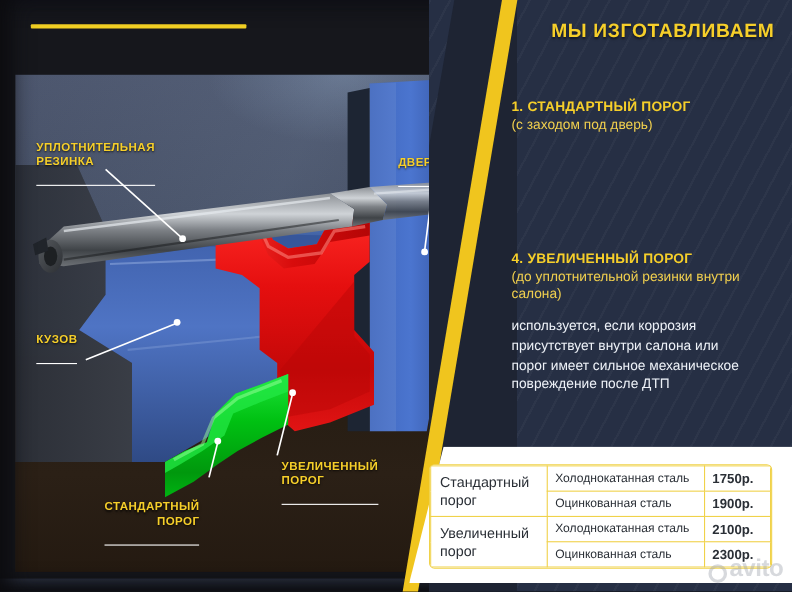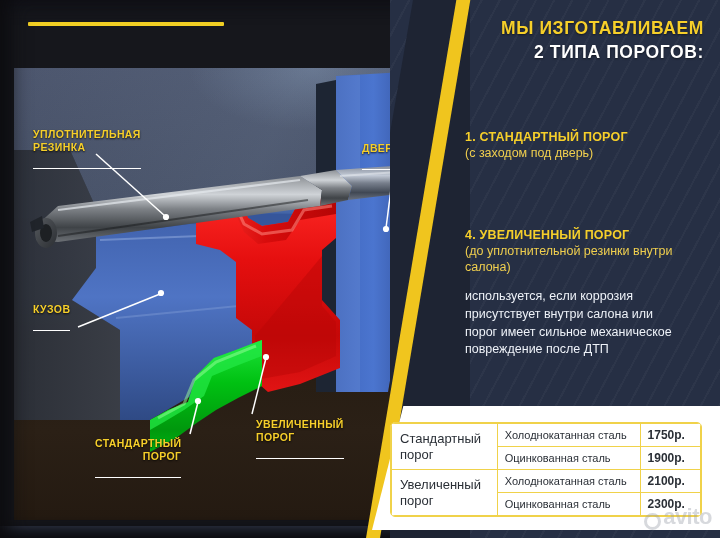--- a/index.html
+++ b/index.html
@@ -61,21 +61,21 @@
   .draw{ position:absolute; left:0; top:0; width:470px; height:538px; }
 
   
   .callout{
     position:absolute; color:#f6cf2a; font-size:10.5px; font-weight:bold;
     letter-spacing:.4px; line-height:1.25; text-shadow:0 1px 2px rgba(0,0,0,.8);
   }
   .callout.c-seal{ left:33px; top:128px; }
   .callout.c-door{ left:362px; top:142px; }
   .callout.c-body{ left:33px; top:303px; }
-  .callout.c-std { left:95px; top:437px; text-align:right; }
+  .callout.c-std { left:95px; top:455px; text-align:right; }
   .callout.c-inc { left:256px; top:418px; }
   .callout u{ text-decoration:none; display:block; border-bottom:1.4px solid #ffffff; padding-bottom:14px; }
 
   
   .divider{
     position:absolute; left:330px; top:-10px; width:200px; height:560px;
     pointer-events:none;
   }
 
   
@@ -101,21 +101,21 @@
   .head-l1{
     color:#f6cf2a; font-size:17.5px; font-weight:bold; letter-spacing:.6px;
     text-shadow:0 1px 2px rgba(0,0,0,.5);
   }
   .head-l2{
     color:#ffffff; font-size:17.5px; font-weight:bold; letter-spacing:.6px;
     margin-top:3px; text-shadow:0 1px 2px rgba(0,0,0,.5);
   }
 
   .blk{ position:absolute; left:122px; width:215px; }
-  .blk1{ top:90px;margin-top:40px; }
+  .blk1{ top:90px; }
   .blk2{ top:228px; }
   .blk-title{ color:#f6cf2a; font-size:12.5px; font-weight:bold; letter-spacing:.2px; }
   .blk-sub{ color:#f0cf4e; font-size:12.5px; line-height:1.28; margin-top:1px; }
   .blk-body{ color:#eef2f8; font-size:12.5px; line-height:1.42; margin-top:13px; }
 
   
   .table-wrap{
     position:absolute; left:390px; top:420px; width:314px;
     background:#ffffff; border:1.6px solid #f0d24a; border-radius:5px;
     overflow:hidden;
@@ -296,21 +296,20 @@
     <div class="left-vignette"></div>
   </div>
 
   <div class="right-panel">
     <div class="rp-stripes"></div>
     <div class="rp-clip"></div>
 
     <div class="rp-content">
       <div class="head">
         <div class="head-l1">МЫ ИЗГОТАВЛИВАЕМ</div>
-        <div class="head-l2">2 ТИПА ПОРОГОВ:</div>
       </div>
     </div>
   </div>
 
   <div class="blk blk1" style="left:465px;">
     <div class="blk-title">1. СТАНДАРТНЫЙ ПОРОГ</div>
     <div class="blk-sub">(с заходом под дверь)</div>
   </div>
   <div class="blk blk2" style="left:465px;">
     <div class="blk-title">4. УВЕЛИЧЕННЫЙ ПОРОГ</div>

